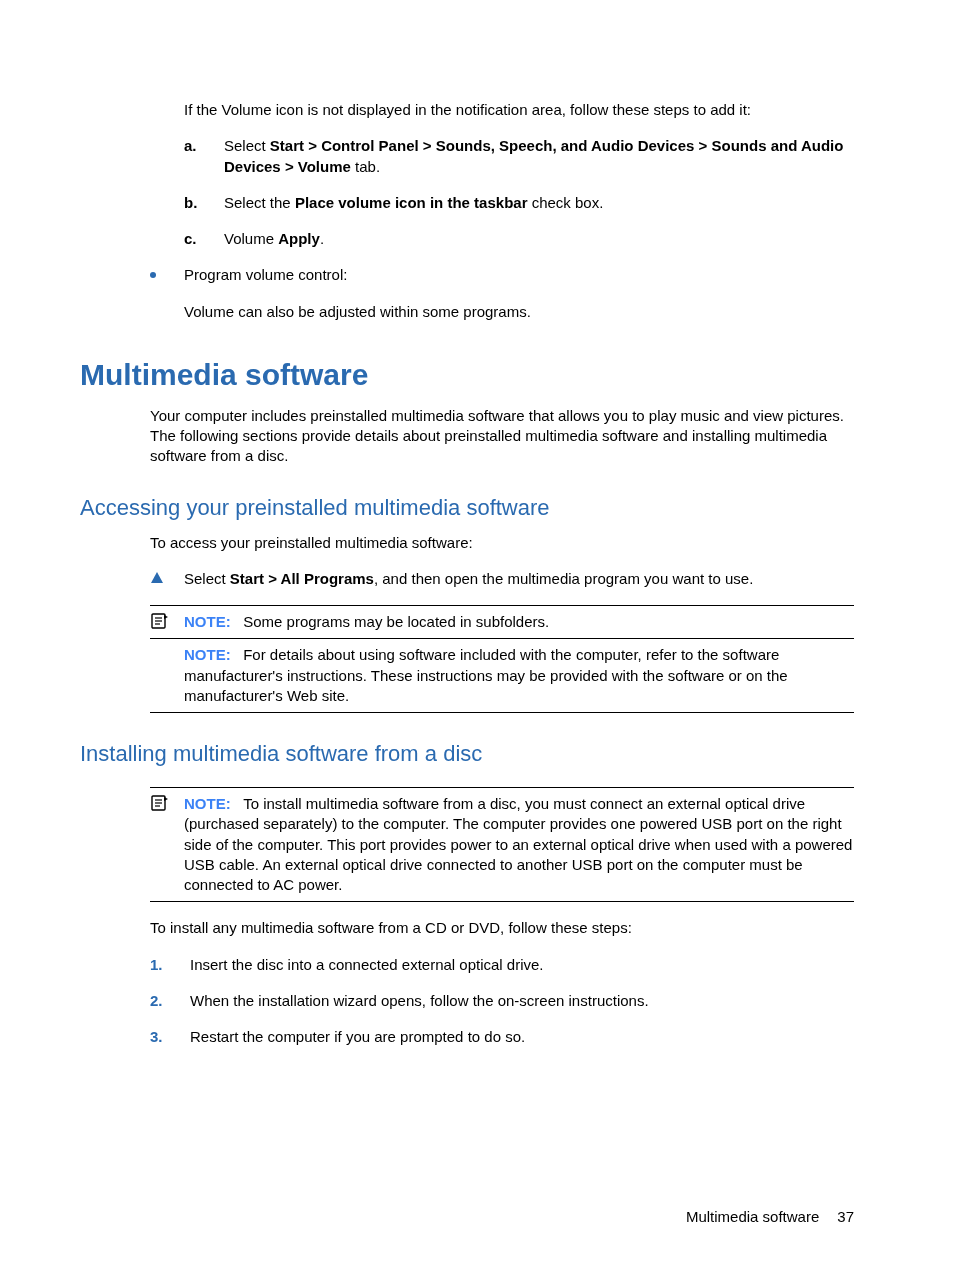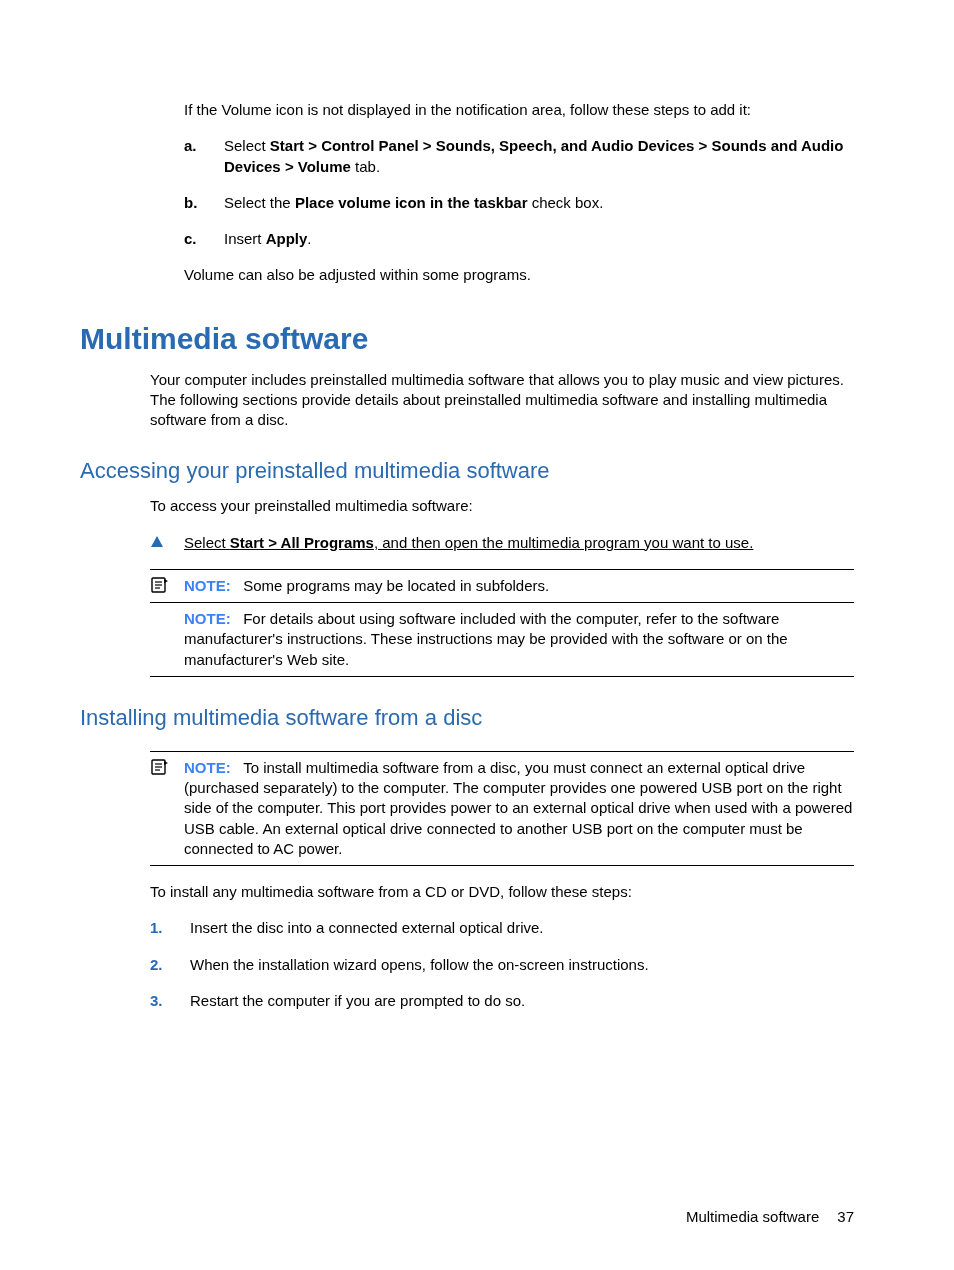--- a/index.html
+++ b/index.html
@@ -11,21 +11,21 @@
   .body-text { font-size: 15px; line-height: 1.35; }
   .h1 { color: #2a6ab0; font-size: 30px; font-weight: bold; margin-top: 36px; margin-bottom: 14px; }
   .h2 { color: #2a6ab0; font-size: 22px; font-weight: normal; margin-top: 28px; margin-bottom: 12px; }
   .bold { font-weight: bold; }
 
   
   .indent-1 { margin-left: 104px; }
   .indent-step-a  { margin-left: 104px; padding-left: 40px; position: relative; }
   .indent-bullet  { margin-left: 70px;  padding-left: 34px; position: relative; }
   .indent-under-bullet { margin-left: 104px; }
-  .indent-step-symbullet { margin-left: 70px; padding-left: 34px; position: relative; text-decoration: underline; }
+  .indent-step-symbullet { margin-left: 70px; padding-left: 34px; position: relative; }
   .ol-num-step { margin-left: 70px; padding-left: 40px; position: relative; }
 
   
   .marker-letter { position: absolute; left: 0; top: 0; font-weight: bold; font-size: 15px; }
   .marker-dot { position: absolute; left: 0; top: 7px; width: 6px; height: 6px; border-radius: 50%; background: #2a6ab0; }
   .marker-tri { position: absolute; left: 0; top: 2px; }
   .marker-tri svg { display: block; }
   .ol-num { position: absolute; left: 0; top: 0; color: #2a6ab0; font-weight: bold; font-size: 15px; }
 
   
@@ -61,23 +61,27 @@
       <span>Select </span><span class="bold">Start &gt; Control Panel &gt; Sounds, Speech, and Audio Devices &gt; Sounds and Audio Devices &gt; Volume</span><span> tab.</span>
     </div>
 
     <div class="body-text indent-step-a para-sp">
       <span class="marker-letter">b.</span>
       <span>Select the </span><span class="bold">Place volume icon in the taskbar</span><span> check box.</span>
     </div>
 
     <div class="body-text indent-step-a para-sp">
       <span class="marker-letter">c.</span>
-      <span>Insert </span><span class="bold">Apply</span><span>.</span>
+      <span>Volume </span><span class="bold">Apply</span><span>.</span>
     </div>
 
+    <div class="body-text indent-bullet para-sp">
+      <span class="marker-dot"></span>
+      <span>Program volume control:</span>
+    </div>
     <p class="body-text indent-under-bullet para-sp">Volume can also be adjusted within some programs.</p>
 
     <h1 class="h1">Multimedia software</h1>
     <p class="body-text intro-para">Your computer includes preinstalled multimedia software that allows you to play music and view pictures. The following sections provide details about preinstalled multimedia software and installing multimedia software from a disc.</p>
 
     <h2 class="h2">Accessing your preinstalled multimedia software</h2>
     <p class="body-text intro-para">To access your preinstalled multimedia software:</p>
 
     <div class="body-text indent-step-symbullet para-sp">
       <span class="marker-tri">

